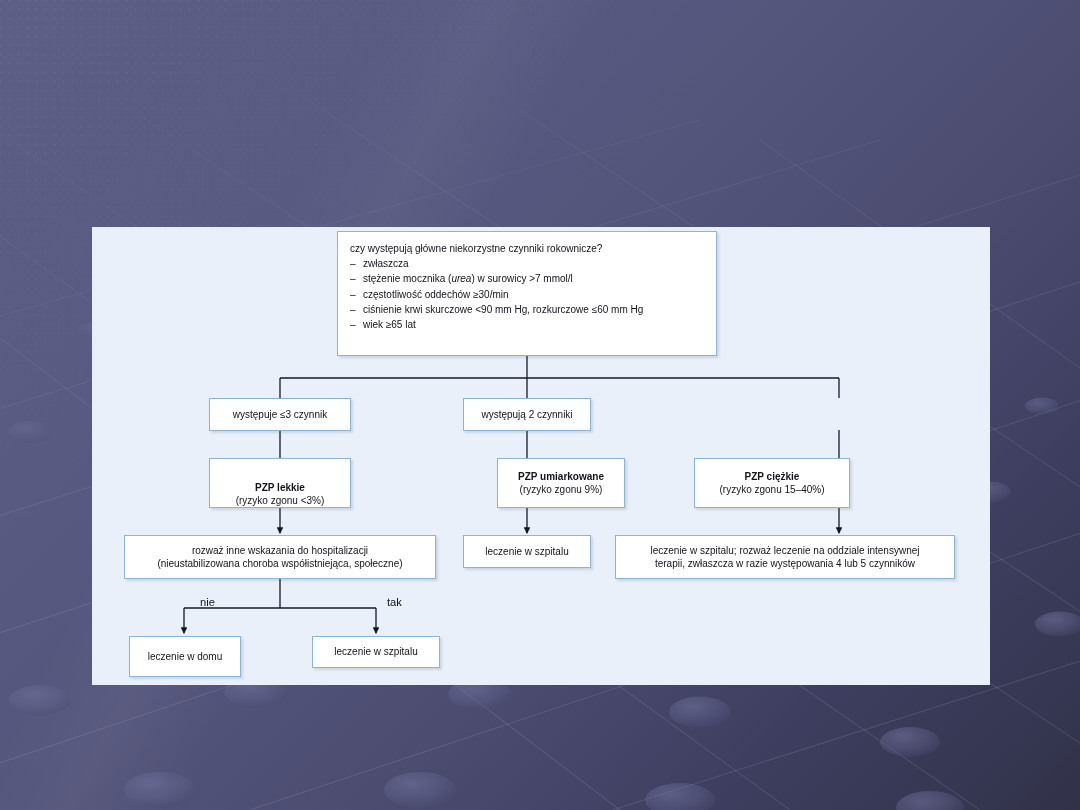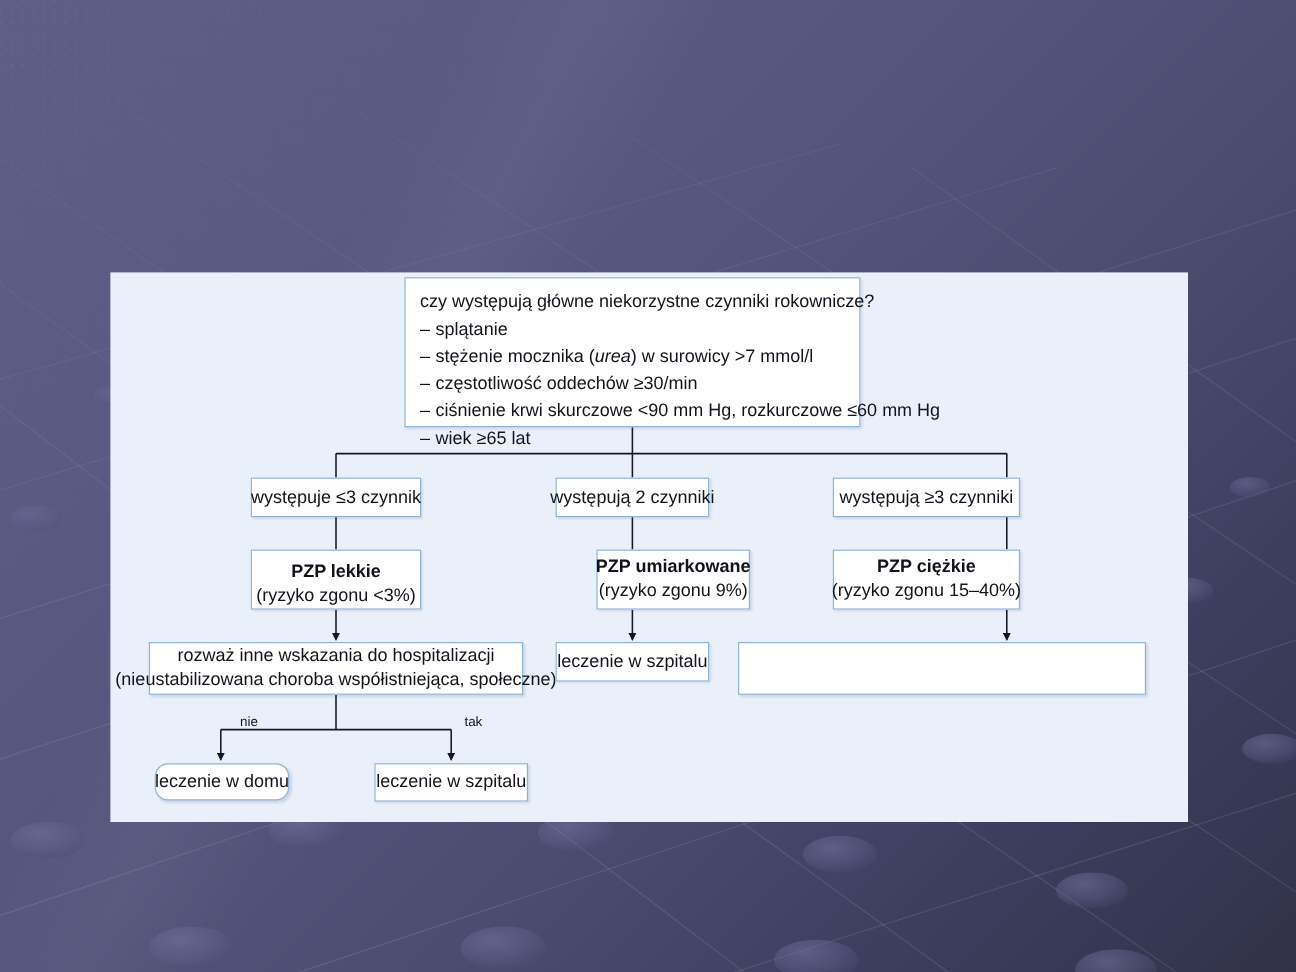--- a/index.html
+++ b/index.html
@@ -77,21 +77,21 @@
     background: #ffffff;
     border: 1px solid #8cb4d6;
     box-shadow: 1.5px 1.5px 2px rgba(60,80,110,0.16);
     color: #13131c;
     display: flex;
     flex-direction: column;
     align-items: center;
     justify-content: center;
     text-align: center;
     line-height: 1.32;
-    font-size: 15px;
+    font-size: 10px;
   }
   .node .ln { display: block; white-space: nowrap; }
   .node .b { font-weight: bold; }
 
   
   #node-criteria {
     align-items: flex-start;
     justify-content: flex-start;
     text-align: left;
     padding: 9px 12px 8px 12px;
@@ -233,36 +233,33 @@
 
           <path d="M 188 352 L 188 381"></path>
           <path d="M 92 381 L 284 381"></path>
           <path d="M 92 381 L 92 406" marker-end="url(#ah)"></path>
           <path d="M 284 381 L 284 406" marker-end="url(#ah)"></path>
         </g>
       </svg>
 
       <div class="node" id="node-criteria" style="left:245px; top:4px; width:380px; height:125px;">
         <span class="ln">czy występują główne niekorzystne czynniki rokownicze?</span>
-        <span class="ln"><span class="dash">–</span><span>splątanie</span></span>
+        <span class="ln"><span class="dash">–</span><span>zwłaszcza</span></span>
         <span class="ln"><span class="dash">–</span><span>stężenie mocznika (<span class="it">urea</span>) w surowicy &gt;7 mmol/l</span></span>
         <span class="ln"><span class="dash">–</span><span>częstotliwość oddechów ≥30/min</span></span>
         <span class="ln"><span class="dash">–</span><span>ciśnienie krwi skurczowe &lt;90 mm Hg, rozkurczowe ≤60 mm Hg</span></span>
         <span class="ln"><span class="dash">–</span><span>wiek ≥65 lat</span></span>
       </div>
 
       <div class="node" style="left:117px; top:171px; width:142px; height:33px;">
         <span class="ln">występuje ≤3 czynnik</span>
       </div>
       <div class="node" style="left:371px; top:171px; width:128px; height:33px;align-items:center;">
         <span class="ln">występują 2 czynniki</span>
       </div>
-      <div class="node" style="left:602px; top:171px; width:156px; height:33px;">
-        <span class="ln">występują ≥3 czynniki</span>
-      </div>
 
       <div class="node" style="left:117px; top:231px; width:142px; height:50px;justify-content:flex-end;">
         <span class="ln b">PZP lekkie</span>
         <span class="ln">(ryzyko zgonu &lt;3%)</span>
       </div>
       <div class="node" style="left:371px; top:231px; width:128px; height:50px;margin-left:34px;">
         <span class="ln b">PZP umiarkowane</span>
         <span class="ln">(ryzyko zgonu 9%)</span>
       </div>
       <div class="node" style="left:602px; top:231px; width:156px; height:50px;">
@@ -271,26 +268,28 @@
       </div>
 
       <div class="node" style="left:32px; top:308px; width:312px; height:44px;">
         <span class="ln">rozważ inne wskazania do hospitalizacji</span>
         <span class="ln">(nieustabilizowana choroba współistniejąca, społeczne)</span>
       </div>
       <div class="node" style="left:371px; top:308px; width:128px; height:33px;">
         <span class="ln">leczenie w szpitalu</span>
       </div>
       <div class="node" style="left:523px; top:308px; width:340px; height:44px;">
+        <span class="ln">leczenie w szpitalu; rozważ leczenie na oddziale intensywnej</span>
+        <span class="ln">terapii, zwłaszcza w razie występowania 4 lub 5 czynników</span>
       </div>
 
       <div class="edge-lbl" style="left:62px; top:369px;padding-left:46px;">nie</div>
       <div class="edge-lbl" style="left:295px; top:369px;">tak</div>
 
-      <div class="node" style="left:37px; top:409px; width:112px; height:31px;border-radius:11px;">
+      <div class="node" style="left:37px; top:409px; width:112px; height:41px;">
         <span class="ln">leczenie w domu</span>
       </div>
       <div class="node" style="left:220px; top:409px; width:128px; height:32px;">
         <span class="ln">leczenie w szpitalu</span>
       </div>
 
     </div>
   </div>
 </div>
 

